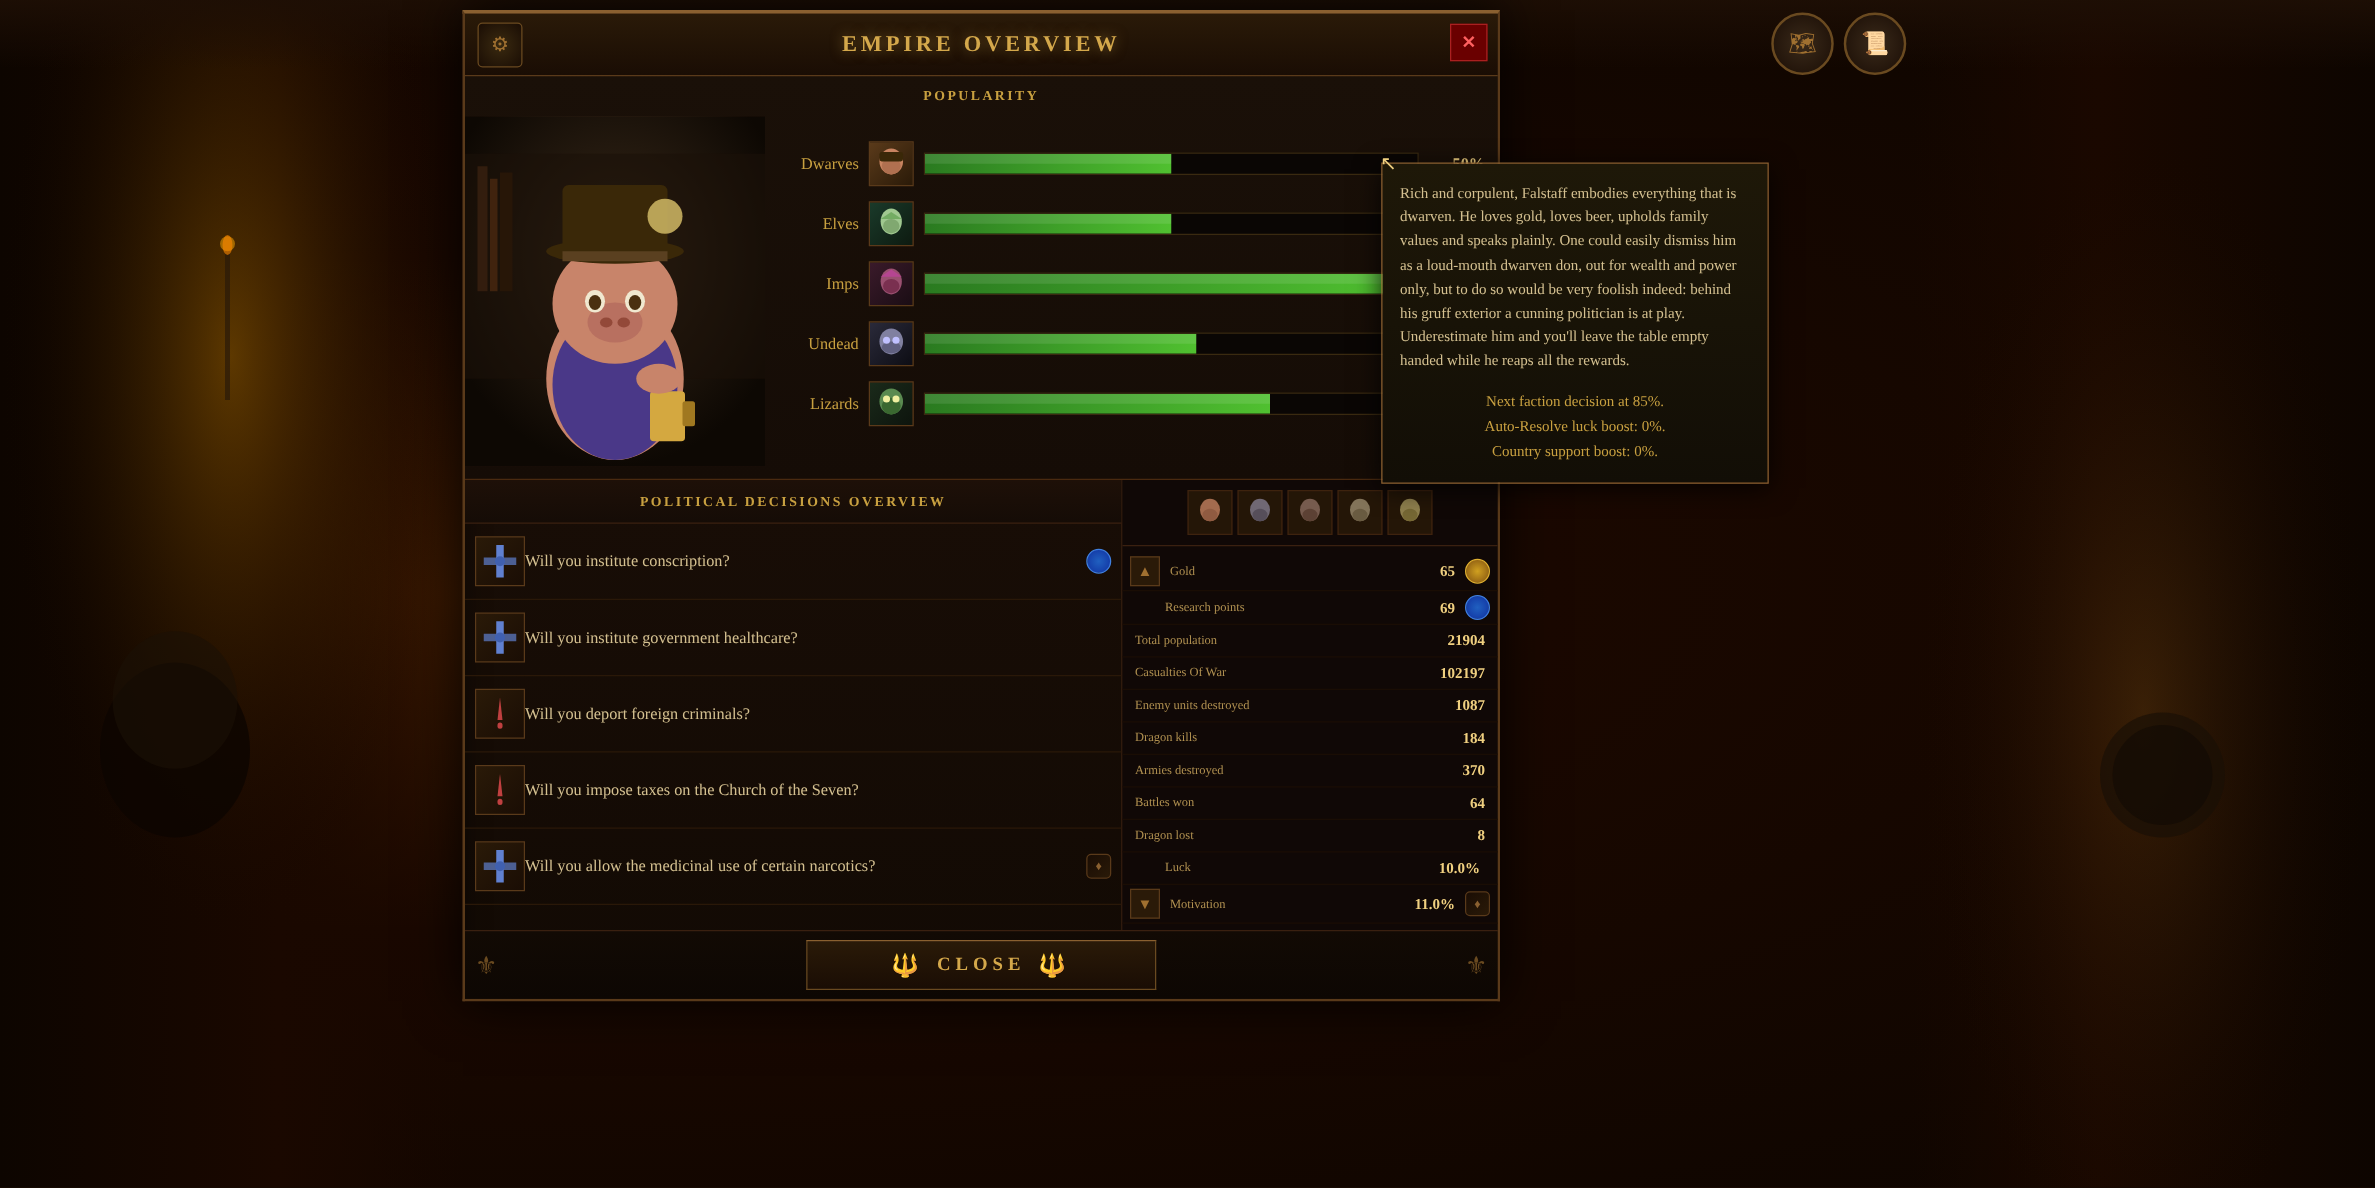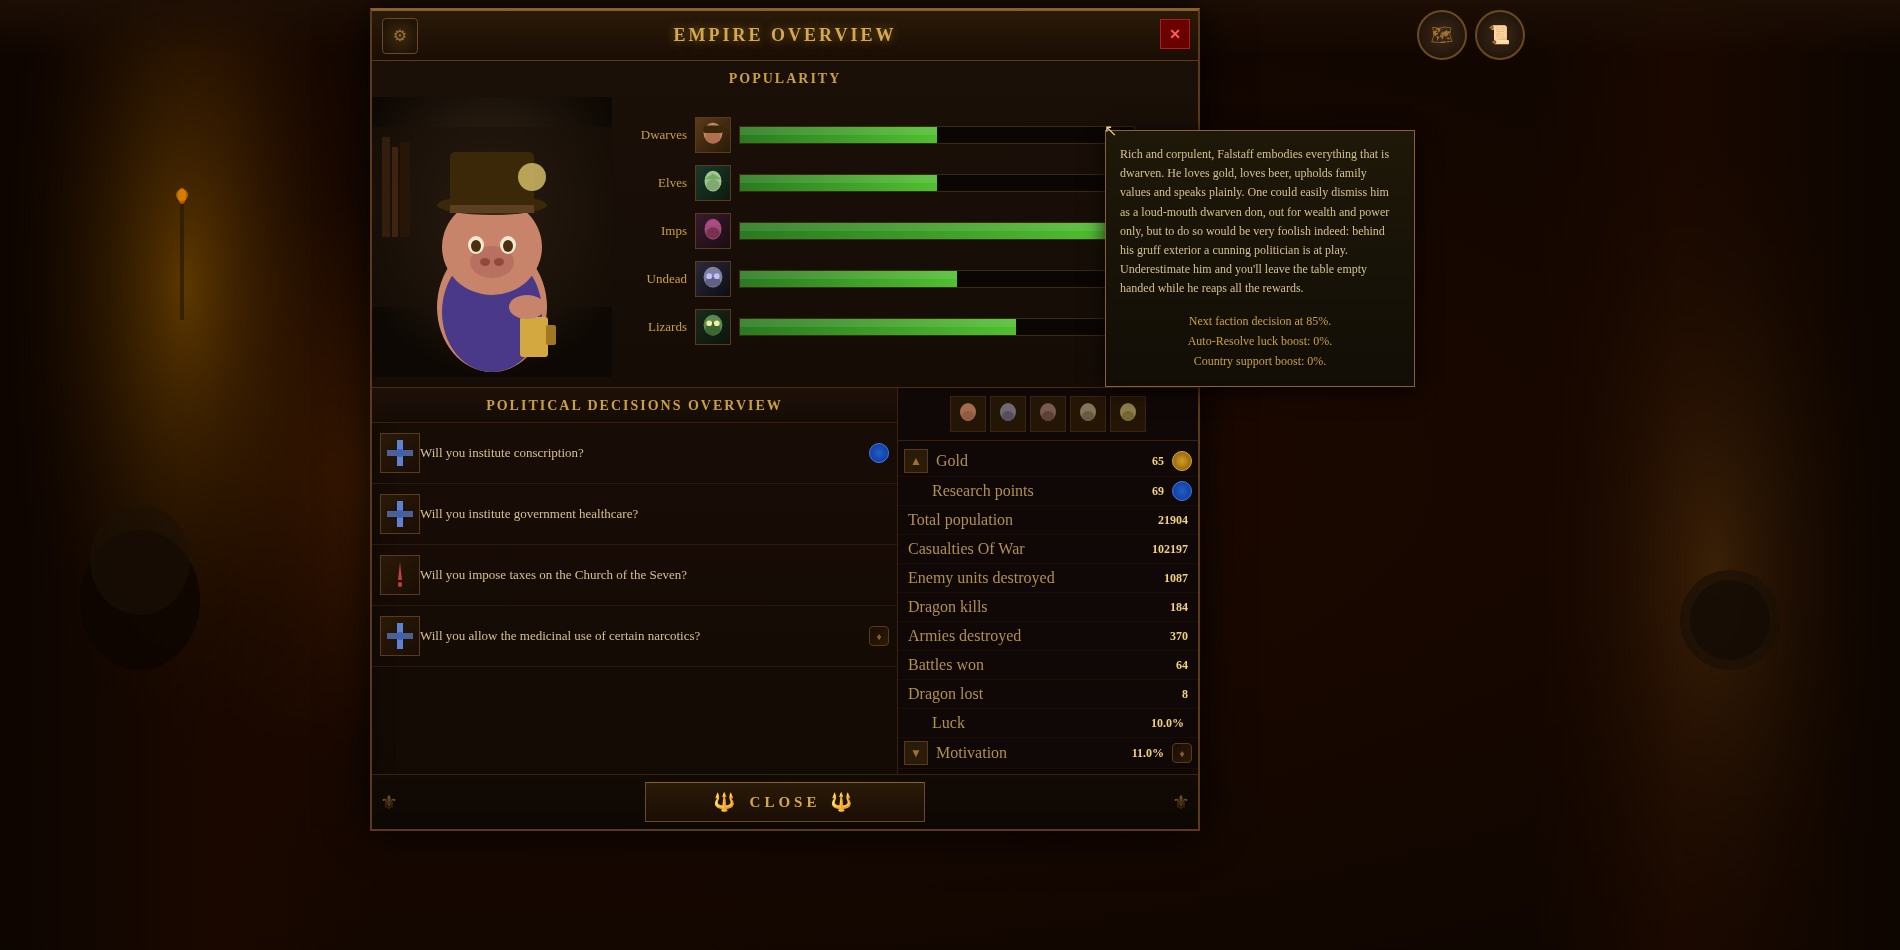--- a/index.html
+++ b/index.html
@@ -159,21 +159,21 @@
 
     
     .popularity-section {
       padding: 10px 0;
       background: linear-gradient(to bottom, #1a1008, #150c06);
     }
 
     .section-title {
       text-align: center;
       color: #c8a040;
-      font-size: 14px;
+      font-size: 11px;
       letter-spacing: 2px;
       margin-bottom: 10px;
       font-weight: bold;
     }
 
     .popularity-content {
       display: flex;
       align-items: center;
     }
 
@@ -333,21 +333,21 @@
     .stat-row {
       display: flex;
       justify-content: space-between;
       align-items: center;
       padding: 5px 10px;
       border-bottom: 1px solid #1a0d04;
     }
 
     .stat-name {
       color: #b09050;
-      font-size: 16px;
+      font-size: 10px;
     }
 
     .stat-value {
       color: #f0d080;
       font-size: 12px;
       font-weight: bold;
     }
 
     .nav-arrow {
       width: 24px;
@@ -685,20 +685,29 @@
         <div class="decision-icon" style="color:#6080d0;">
           <svg width="30" height="30" viewBox="0 0 30 30">
               <rect x="12" y="2" width="6" height="26" fill="#6080d0"></rect>
               <rect x="2" y="12" width="26" height="6" fill="#6080d0" opacity="0.7"></rect>
               <circle cx="15" cy="15" r="4" fill="#4060b0"></circle>
             </svg>
         </div>
         <span class="decision-text">Will you institute government healthcare?</span>
       </div>
 
+      <div class="decision-item">
+        <div class="decision-icon" style="color:#c04040;">
+          <svg width="30" height="30" viewBox="0 0 30 30">
+              <path d="M15,2 L13,20 L17,20 Z" fill="#c04040"></path>
+              <rect x="13" y="22" width="4" height="5" fill="#c04040" rx="2"></rect>
+            </svg>
+        </div>
+        <span class="decision-text">Will you deport foreign criminals?</span>
+      </div>
 
       <div class="decision-item">
         <div class="decision-icon" style="color:#c04040;">
           <svg width="30" height="30" viewBox="0 0 30 30">
               <path d="M15,2 L13,20 L17,20 Z" fill="#c04040"></path>
               <rect x="13" y="22" width="4" height="5" fill="#c04040" rx="2"></rect>
             </svg>
         </div>
         <span class="decision-text">Will you impose taxes on the Church of the Seven?</span>
       </div>

